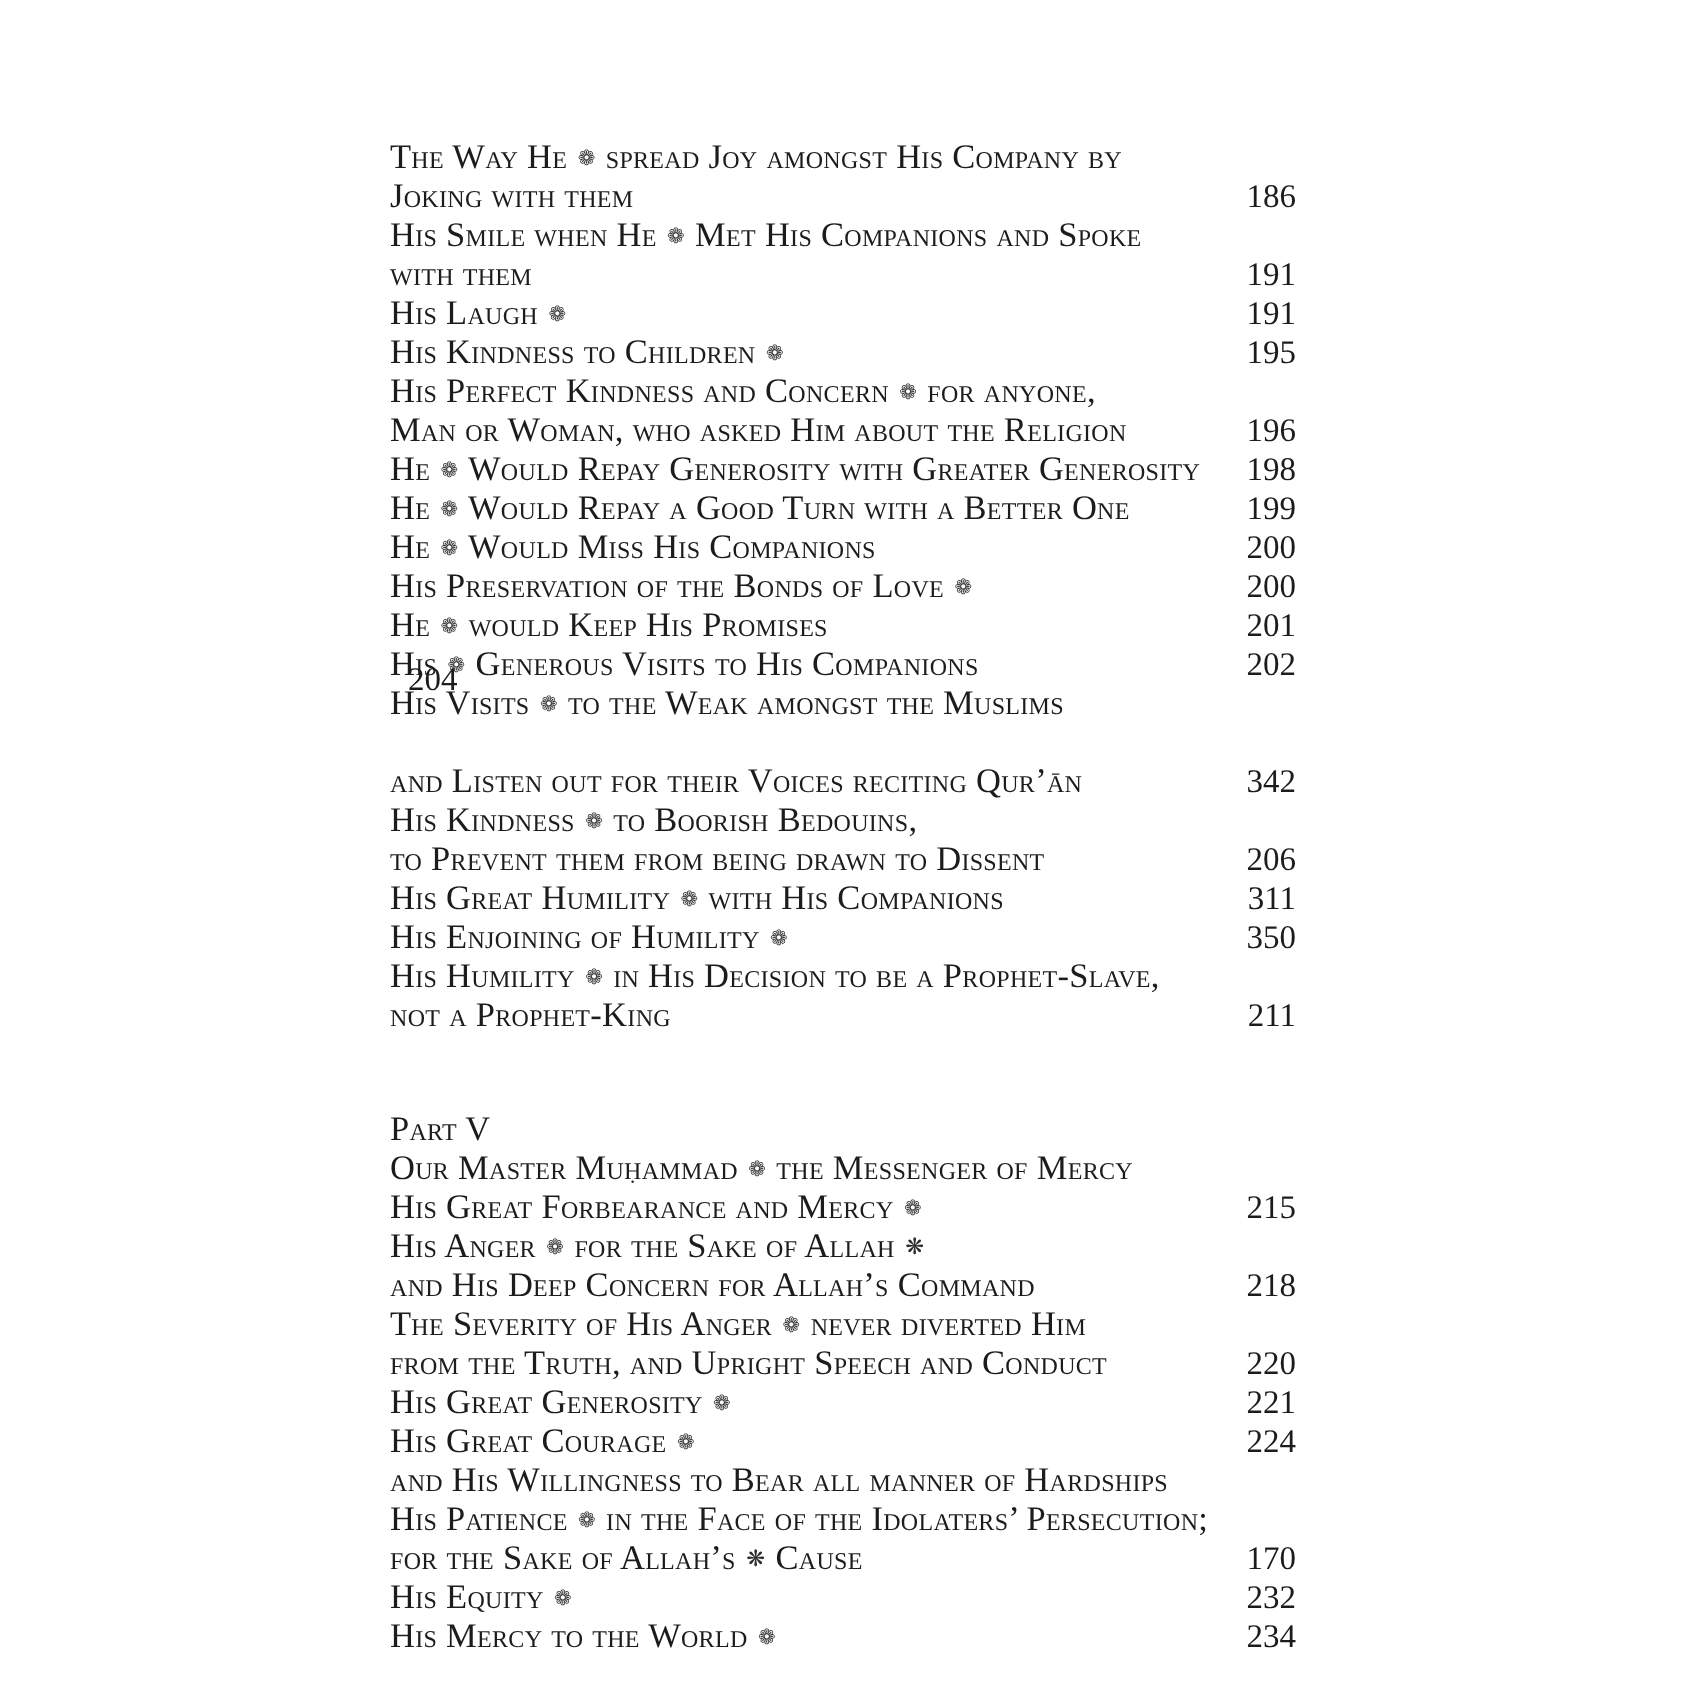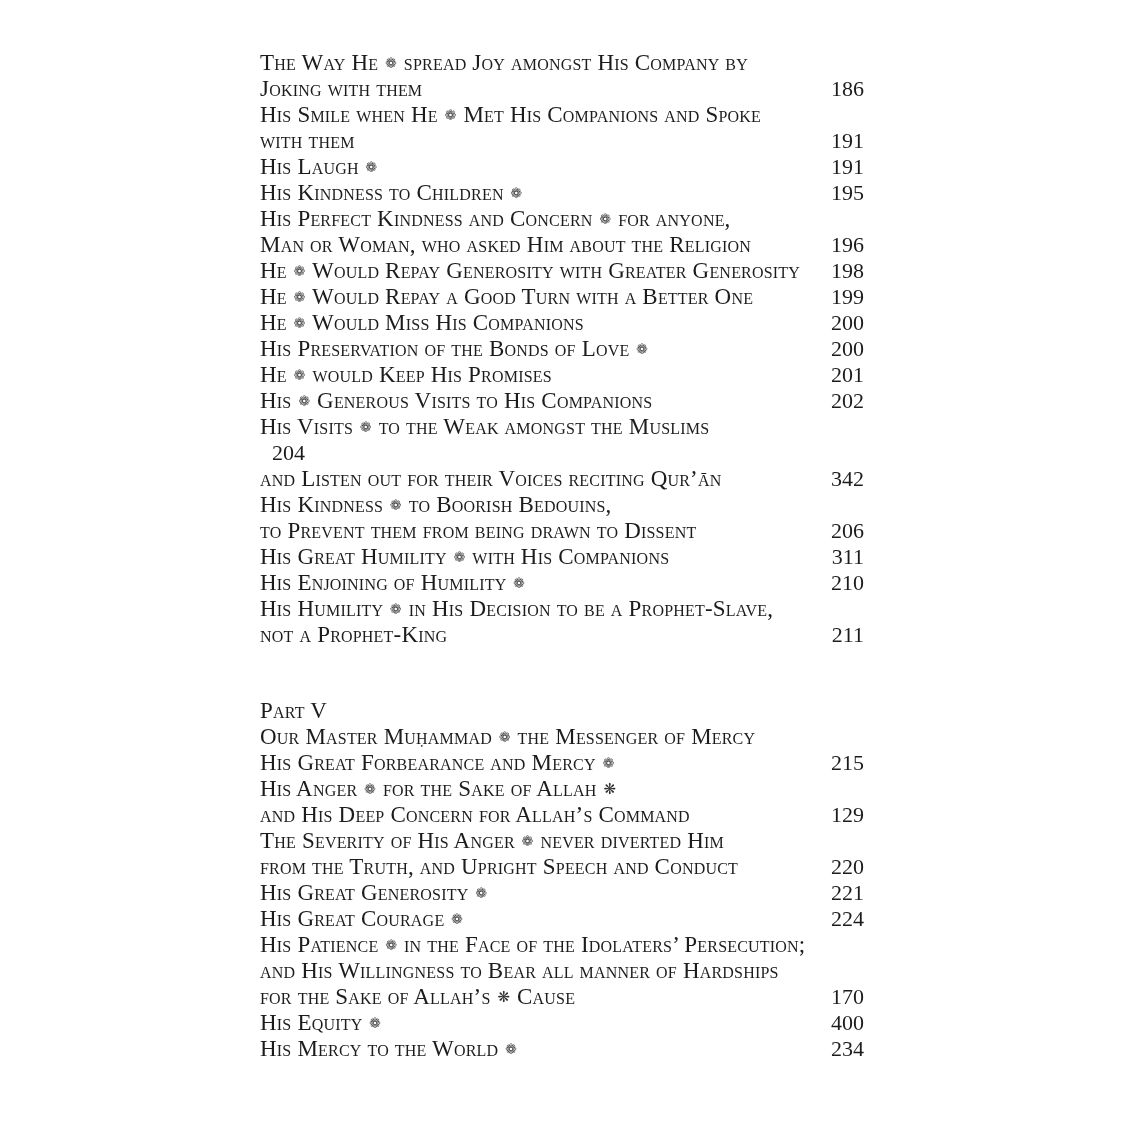--- a/index.html
+++ b/index.html
@@ -27,20 +27,21 @@
     justify-content: space-between;
     align-items: baseline;
     line-height: 26px;
     height: 26px;
     white-space: nowrap;
   }
   .t {
     font-size: 23px;
     font-variant: small-caps;
     letter-spacing: 0.2px;
+    margin-top: 42px;
   }
   .p {
     font-size: 22px;
     text-align: left;
     flex: 0 0 auto;
     padding-left: 12px;
   }
   .bold .t {
     font-weight: normal;
   }
@@ -160,21 +161,21 @@
     <span class="p">206</span>
   </div>
 
   <div class="row">
     <span class="t">His Great Humility <span class="hon">❁</span> with His Companions</span>
     <span class="p">311</span>
   </div>
 
   <div class="row">
     <span class="t">His Enjoining of Humility <span class="hon">❁</span></span>
-    <span class="p">210</span>
+    <span class="p">350</span>
   </div>
 
   <div class="row">
     <span class="t">His Humility <span class="hon">❁</span> in His Decision to be a Prophet-Slave,</span>
     <span class="p"></span>
   </div>
 
   <div class="row">
     <span class="t">not a Prophet-King</span>
     <span class="p">211</span>
@@ -195,21 +196,21 @@
     <span class="p">215</span>
   </div>
 
   <div class="row">
     <span class="t">His Anger <span class="hon">❁</span> for the Sake of Allah <span class="hon hon-b">❋</span></span>
     <span class="p"></span>
   </div>
 
   <div class="row">
     <span class="t">and His Deep Concern for Allah’s Command</span>
-    <span class="p">129</span>
+    <span class="p">218</span>
   </div>
 
   <div class="row">
     <span class="t">The Severity of His Anger <span class="hon">❁</span> never diverted Him</span>
     <span class="p"></span>
   </div>
 
   <div class="row">
     <span class="t">from the Truth, and Upright Speech and Conduct</span>
     <span class="p">220</span>
@@ -219,37 +220,37 @@
     <span class="t">His Great Generosity <span class="hon">❁</span></span>
     <span class="p">221</span>
   </div>
 
   <div class="row">
     <span class="t">His Great Courage <span class="hon">❁</span></span>
     <span class="p">224</span>
   </div>
 
   <div class="row">
+    <span class="t">and His Willingness to Bear all manner of Hardships</span>
+    <span class="p"></span>
+  </div>
+
+  <div class="row">
     <span class="t">His Patience <span class="hon">❁</span> in the Face of the Idolaters’ Persecution;</span>
-    <span class="p"></span>
-  </div>
-
-  <div class="row">
-    <span class="t">and His Willingness to Bear all manner of Hardships</span>
     <span class="p"></span>
   </div>
 
   <div class="row">
     <span class="t">for the Sake of Allah’s <span class="hon hon-b">❋</span> Cause</span>
     <span class="p">170</span>
   </div>
 
   <div class="row">
     <span class="t">His Equity <span class="hon">❁</span></span>
-    <span class="p">400</span>
+    <span class="p">232</span>
   </div>
 
   <div class="row">
     <span class="t">His Mercy to the World <span class="hon">❁</span></span>
     <span class="p">234</span>
   </div>
 </div>
 </div>
 
 </body></html>

